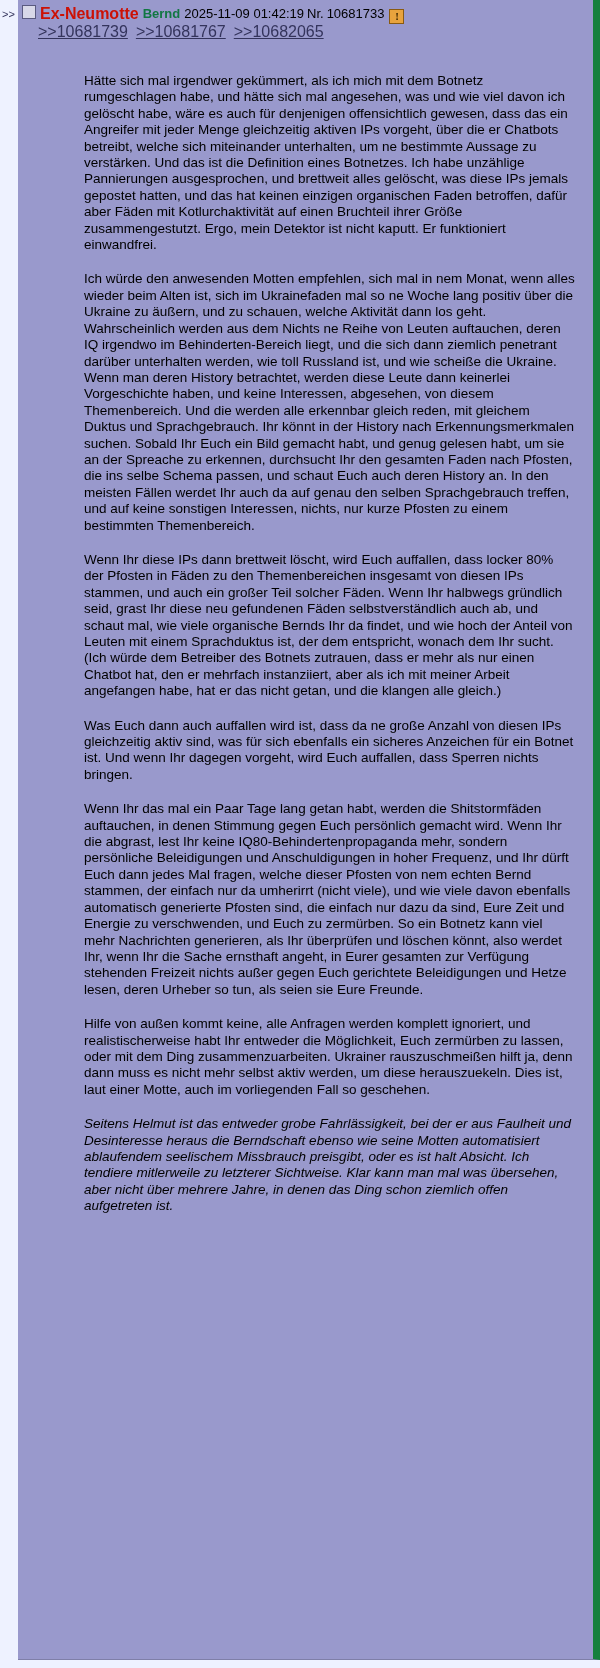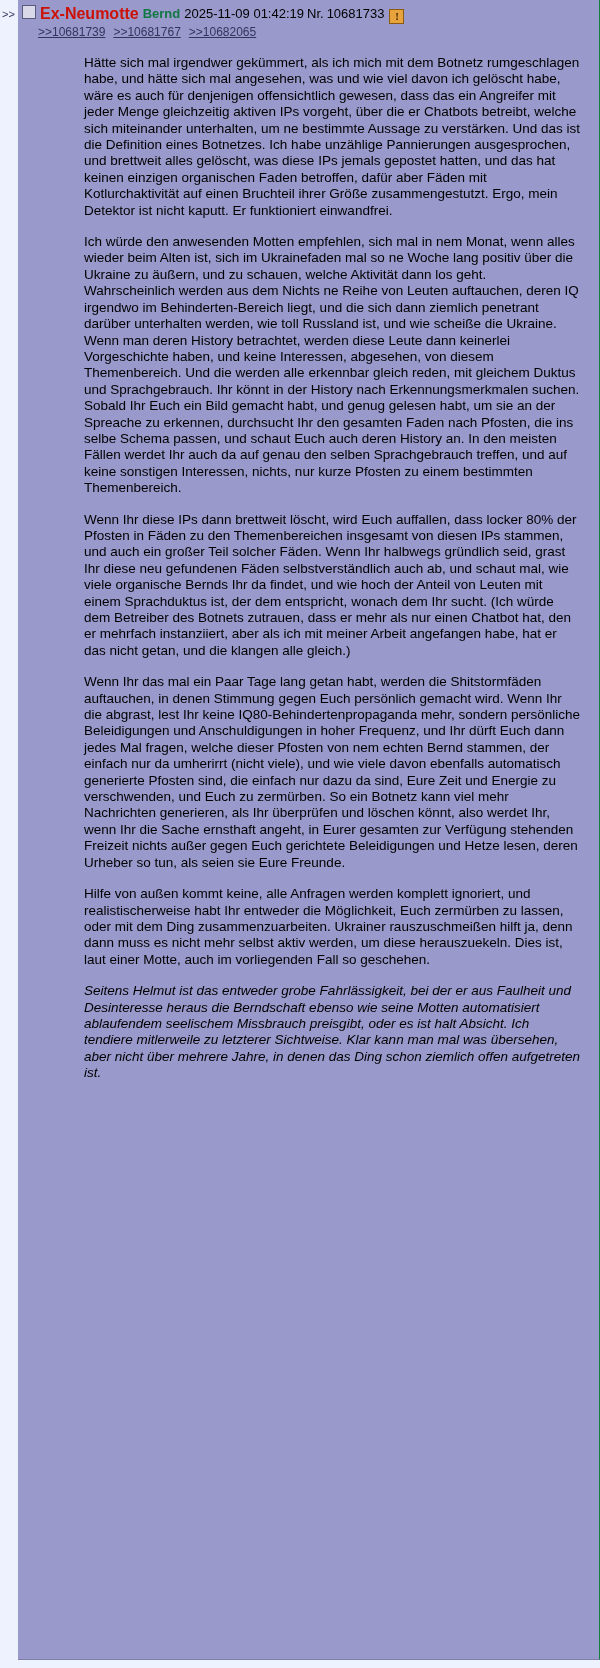--- a/index.html
+++ b/index.html
@@ -26,21 +26,21 @@
     left: 2px;
     top: 8px;
     font-size: 11px;
     color: #34345c;
     font-family: "Liberation Sans", sans-serif;
   }
   .post {
     margin-left: 18px;
     margin-right: 0;
     background: #9999cc;
-    border-right: 1px solid #15803d;
+    border-right: 7px solid #15803d;
     border-bottom: 1px solid #7f7fa8;
     min-height: 1660px;
     box-sizing: border-box;
     padding: 0 0 6px 0;
   }
   .post-header {
     padding: 5px 4px 0 4px;
     white-space: nowrap;
     line-height: 18px;
   }
@@ -85,36 +85,36 @@
     font-weight: bold;
     font-size: 11px;
     line-height: 12px;
     text-align: center;
     vertical-align: -2px;
     margin-left: 5px;
     font-family: "Liberation Serif", serif;
   }
   .backlinks {
     padding: 1px 4px 4px 20px;
-    font-size: 12px;
+    font-size: 16px;
     line-height: 14px;
   }
   .backlinks a {
     color: #34345c;
     text-decoration: underline;
     margin-right: 8px;
   }
   .post-body {
     padding: 12px 18px 10px 66px;
     font-size: 13.5px;
     line-height: 16.4px;
     color: #000;
   }
   .post-body p {
-    margin: 0 0 15px 0;
+    margin: 18px 0 15px 0;
   }
   .post-body p:last-child {
     margin-bottom: 0;
     font-style: italic;
   }
 </style>
 </head>
 <body>
 
 <div class="page">
@@ -128,19 +128,20 @@
     </div>
 
     <div class="backlinks">
       <a href="#">&gt;&gt;10681739</a><a href="#">&gt;&gt;10681767</a><a href="#">&gt;&gt;10682065</a>
     </div>
 
     <div class="post-body">
       <p>Hätte sich mal irgendwer gekümmert, als ich mich mit dem Botnetz rumgeschlagen habe, und hätte sich mal angesehen, was und wie viel davon ich gelöscht habe, wäre es auch für denjenigen offensichtlich gewesen, dass das ein Angreifer mit jeder Menge gleichzeitig aktiven IPs vorgeht, über die er Chatbots betreibt, welche sich miteinander unterhalten, um ne bestimmte Aussage zu verstärken. Und das ist die Definition eines Botnetzes. Ich habe unzählige Pannierungen ausgesprochen, und brettweit alles gelöscht, was diese IPs jemals gepostet hatten, und das hat keinen einzigen organischen Faden betroffen, dafür aber Fäden mit Kotlurchaktivität auf einen Bruchteil ihrer Größe zusammengestutzt. Ergo, mein Detektor ist nicht kaputt. Er funktioniert einwandfrei.</p>
       <p>Ich würde den anwesenden Motten empfehlen, sich mal in nem Monat, wenn alles wieder beim Alten ist, sich im Ukrainefaden mal so ne Woche lang positiv über die Ukraine zu äußern, und zu schauen, welche Aktivität dann los geht. Wahrscheinlich werden aus dem Nichts ne Reihe von Leuten auftauchen, deren IQ irgendwo im Behinderten-Bereich liegt, und die sich dann ziemlich penetrant darüber unterhalten werden, wie toll Russland ist, und wie scheiße die Ukraine. Wenn man deren History betrachtet, werden diese Leute dann keinerlei Vorgeschichte haben, und keine Interessen, abgesehen, von diesem Themenbereich. Und die werden alle erkennbar gleich reden, mit gleichem Duktus und Sprachgebrauch. Ihr könnt in der History nach Erkennungsmerkmalen suchen. Sobald Ihr Euch ein Bild gemacht habt, und genug gelesen habt, um sie an der Spreache zu erkennen, durchsucht Ihr den gesamten Faden nach Pfosten, die ins selbe Schema passen, und schaut Euch auch deren History an. In den meisten Fällen werdet Ihr auch da auf genau den selben Sprachgebrauch treffen, und auf keine sonstigen Interessen, nichts, nur kurze Pfosten zu einem bestimmten Themenbereich.</p>
       <p>Wenn Ihr diese IPs dann brettweit löscht, wird Euch auffallen, dass locker 80% der Pfosten in Fäden zu den Themenbereichen insgesamt von diesen IPs stammen, und auch ein großer Teil solcher Fäden. Wenn Ihr halbwegs gründlich seid, grast Ihr diese neu gefundenen Fäden selbstverständlich auch ab, und schaut mal, wie viele organische Bernds Ihr da findet, und wie hoch der Anteil von Leuten mit einem Sprachduktus ist, der dem entspricht, wonach dem Ihr sucht. (Ich würde dem Betreiber des Botnets zutrauen, dass er mehr als nur einen Chatbot hat, den er mehrfach instanziiert, aber als ich mit meiner Arbeit angefangen habe, hat er das nicht getan, und die klangen alle gleich.)</p>
+      <p>Was Euch dann auch auffallen wird ist, dass da ne große Anzahl von diesen IPs gleichzeitig aktiv sind, was für sich ebenfalls ein sicheres Anzeichen für ein Botnet ist. Und wenn Ihr dagegen vorgeht, wird Euch auffallen, dass Sperren nichts bringen.</p>
       <p>Wenn Ihr das mal ein Paar Tage lang getan habt, werden die Shitstormfäden auftauchen, in denen Stimmung gegen Euch persönlich gemacht wird. Wenn Ihr die abgrast, lest Ihr keine IQ80-Behindertenpropaganda mehr, sondern persönliche Beleidigungen und Anschuldigungen in hoher Frequenz, und Ihr dürft Euch dann jedes Mal fragen, welche dieser Pfosten von nem echten Bernd stammen, der einfach nur da umherirrt (nicht viele), und wie viele davon ebenfalls automatisch generierte Pfosten sind, die einfach nur dazu da sind, Eure Zeit und Energie zu verschwenden, und Euch zu zermürben. So ein Botnetz kann viel mehr Nachrichten generieren, als Ihr überprüfen und löschen könnt, also werdet Ihr, wenn Ihr die Sache ernsthaft angeht, in Eurer gesamten zur Verfügung stehenden Freizeit nichts außer gegen Euch gerichtete Beleidigungen und Hetze lesen, deren Urheber so tun, als seien sie Eure Freunde.</p>
       <p>Hilfe von außen kommt keine, alle Anfragen werden komplett ignoriert, und realistischerweise habt Ihr entweder die Möglichkeit, Euch zermürben zu lassen, oder mit dem Ding zusammenzuarbeiten. Ukrainer rauszuschmeißen hilft ja, denn dann muss es nicht mehr selbst aktiv werden, um diese herauszuekeln. Dies ist, laut einer Motte, auch im vorliegenden Fall so geschehen.</p>
       <p>Seitens Helmut ist das entweder grobe Fahrlässigkeit, bei der er aus Faulheit und Desinteresse heraus die Berndschaft ebenso wie seine Motten automatisiert ablaufendem seelischem Missbrauch preisgibt, oder es ist halt Absicht. Ich tendiere mitlerweile zu letzterer Sichtweise. Klar kann man mal was übersehen, aber nicht über mehrere Jahre, in denen das Ding schon ziemlich offen aufgetreten ist.</p>
     </div>
 
   </div>
 </div>
 
 </body></html>

